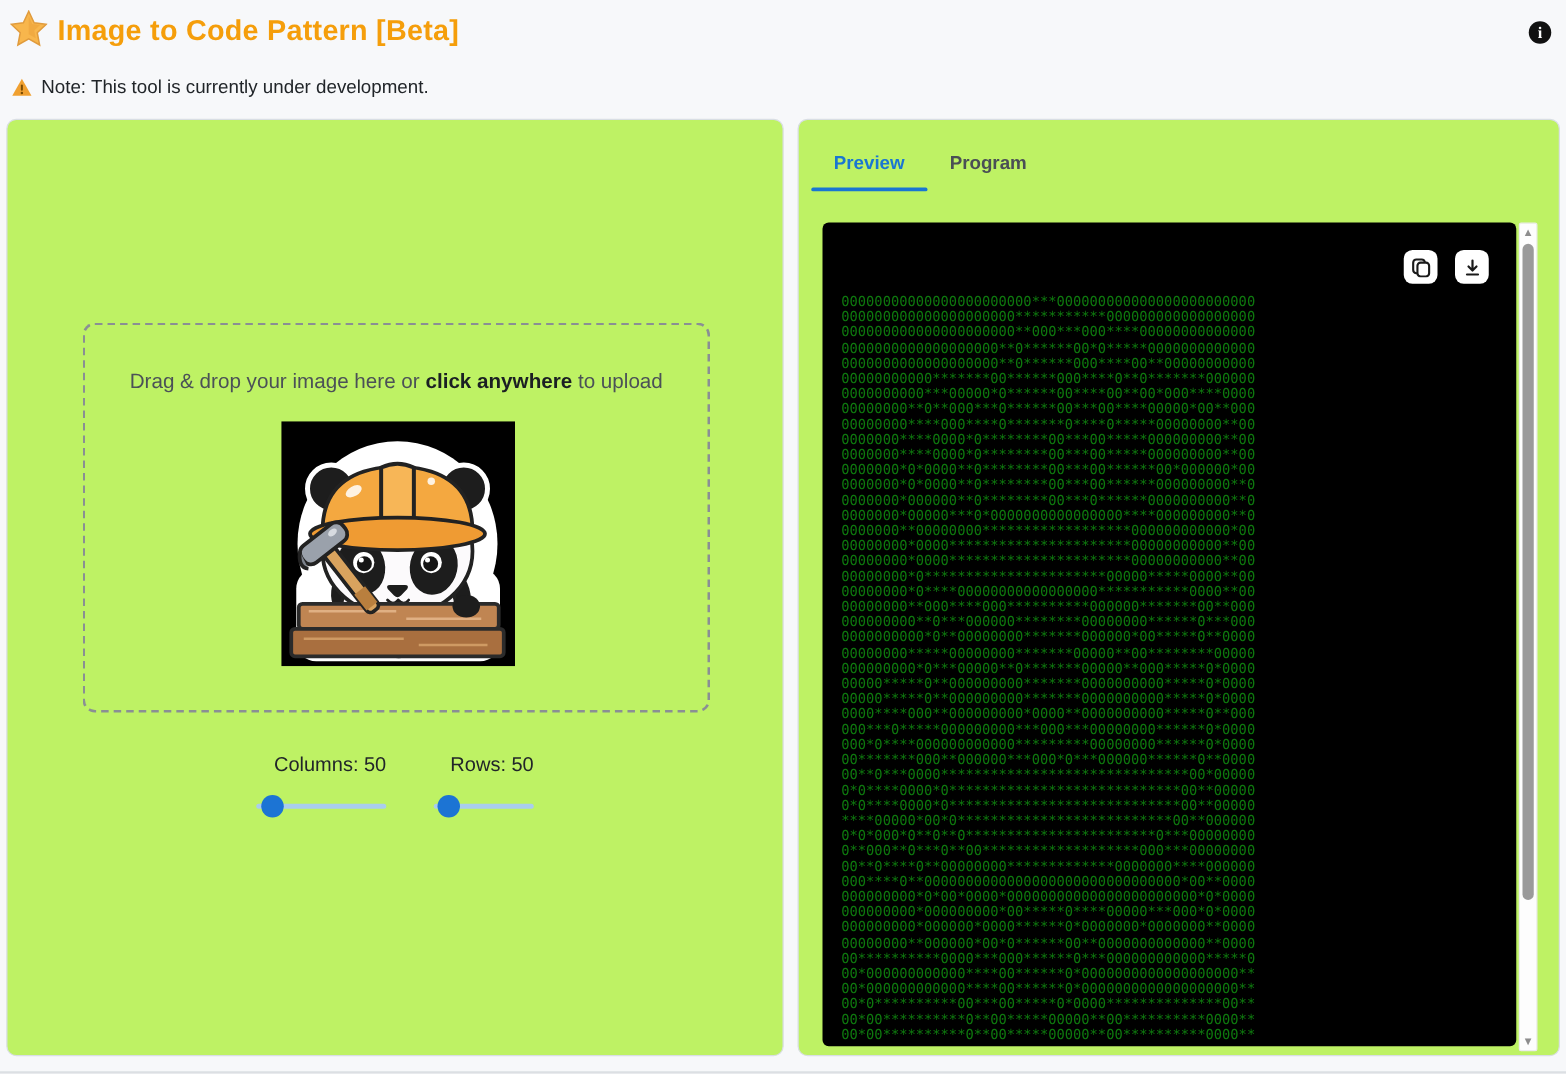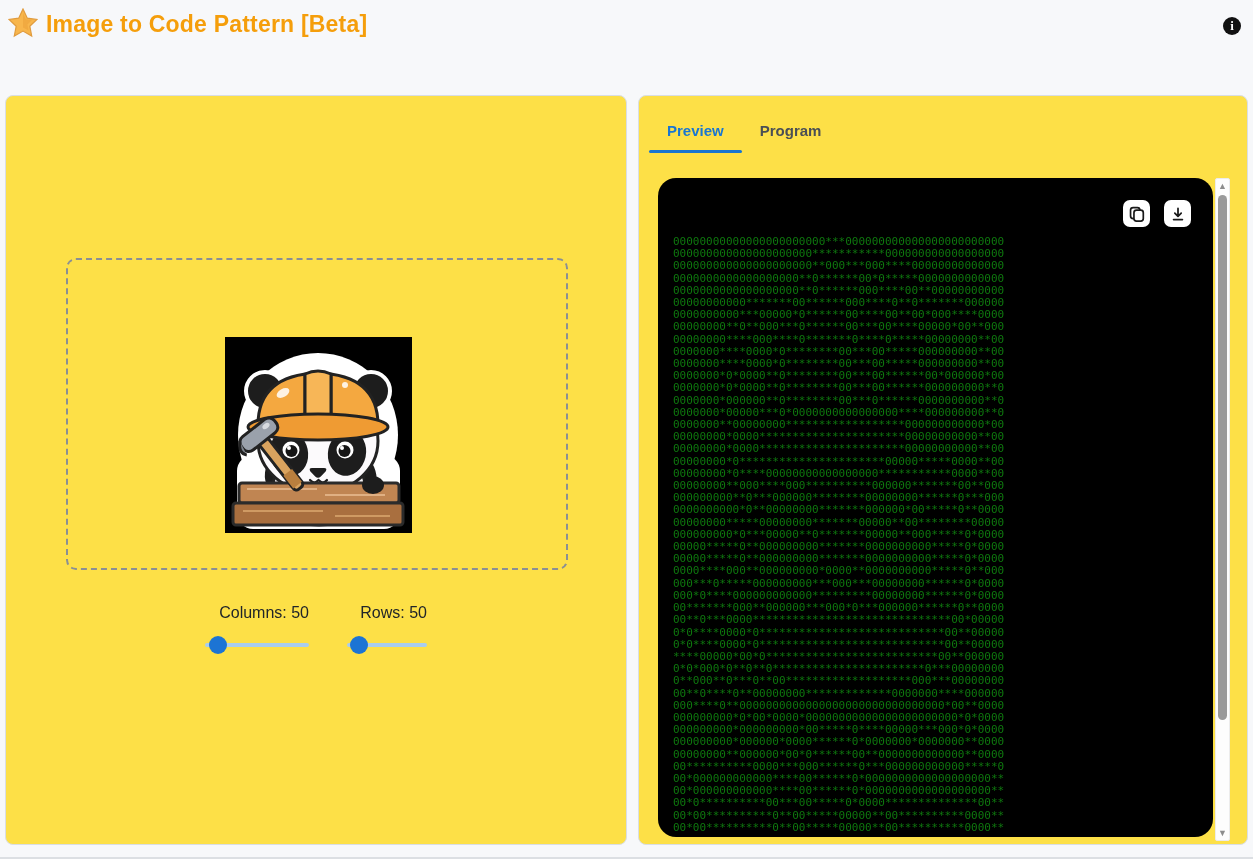--- a/index.html
+++ b/index.html
@@ -20,21 +20,21 @@
   .info-btn {
     position:absolute; right:12px; top:17px; width:18px; height:18px;
     background:#111; border-radius:50%; color:#fff; text-align:center;
     font-size:13px; line-height:18px; font-weight:bold; cursor:pointer;
     font-family:"Liberation Serif", serif;
   }
   .note-row { position:absolute; left:9px; top:61px; display:flex; align-items:center; gap:7px; }
   .note-text { font-size:15px; color:#212529; }
   
   .card {
-    position:absolute; top:95px; height:750px; background:#fde047;
+    position:absolute; top:95px; height:750px; background:#bef264;
     border:1px solid #d9dee4; border-radius:8px;
   }
   .card-left  { left:5px;  width:622px; }
   .card-right { left:638px; width:610px; }
   
   .dropzone {
     position:absolute; left:60px; top:162px; width:502px; height:312px;
     border:2px dashed #8a8f94; border-radius:10px; cursor:pointer;
   }
   .drop-text {
@@ -63,21 +63,21 @@
   .tab { padding:6px 18px 14px 18px; font-size:15px; font-weight:600; cursor:pointer; position:relative; }
   .tab.active { color:#1976d2; }
   .tab.active::after {
     content:""; position:absolute; left:0; right:0; bottom:0; height:3px;
     background:#1976d2; border-radius:2px;
   }
   .tab.inactive { color:#4a4f55; }
   
   .terminal {
     position:absolute; left:19px; top:82px; width:555px; height:659px;
-    background:#000; border-radius:18px; overflow:hidden;text-decoration:underline;
+    background:#000; border-radius:5px; overflow:hidden;text-decoration:underline;
   }
   .ascii {
     position:absolute; left:15px; top:58px;
     font-family:"DejaVu Sans Mono", monospace;
     font-size:11px; line-height:12.2px; color:#0e780e; white-space:pre;
   }
   .term-btn {
     position:absolute; top:22px; width:27px; height:27px; background:#fff;
     border:none; border-radius:7px; cursor:pointer; display:flex;
     align-items:center; justify-content:center;
@@ -100,24 +100,35 @@
 </head>
 <body>
 
 <div class="app-header">
   <svg class="star" viewBox="0 0 30 30">
     <polygon points="15,1 19.3,10.2 29,11.4 21.8,18.2 23.7,28 15,23.1 6.3,28 8.2,18.2 1,11.4 10.7,10.2" fill="#f8b64c" stroke="#e09b3d" stroke-width="1.2"></polygon>
     <polygon points="15,5 17.8,11.2 24,12 19.4,16.4 20.6,22.6 15,19.4" fill="#eda13a" opacity="0.6"></polygon>
   </svg>
   <div class="page-title">Image to Code Pattern [Beta]</div>
   <div class="info-btn">i</div>
+  <div class="note-row">
+    <svg width="17" height="16" viewBox="0 0 17 16">
+      <path d="M8.5 1 L16.2 14.5 H0.8 Z" fill="#f0a030"></path>
+      <rect x="7.7" y="5.5" width="1.6" height="5" rx="0.8" fill="#7a4b00"></rect>
+      <circle cx="8.5" cy="12.3" r="1" fill="#7a4b00"></circle>
+    </svg>
+    <span class="note-text">Note: This tool is currently under development.</span>
+  </div>
 </div>
 
 <div class="card card-left">
   <div class="dropzone">
+    <div class="drop-text">
+      <span>Drag &amp; drop your image here or </span><b>click anywhere</b><span> to upload</span>
+    </div>
 
     <svg class="upload-img" viewBox="0 0 187 196">
       <rect width="187" height="196" fill="#000"></rect>
 
       <ellipse cx="93" cy="98" rx="80" ry="82" fill="#fff"></ellipse>
       <rect x="12" y="118" width="163" height="74" rx="16" fill="#fff"></rect>
 
       <ellipse cx="56" cy="133" rx="15" ry="22" fill="#1d1d1d" transform="rotate(22 56 133)"></ellipse>
       <ellipse cx="136" cy="138" rx="15" ry="23" fill="#1d1d1d" transform="rotate(-16 136 138)"></ellipse>
 

